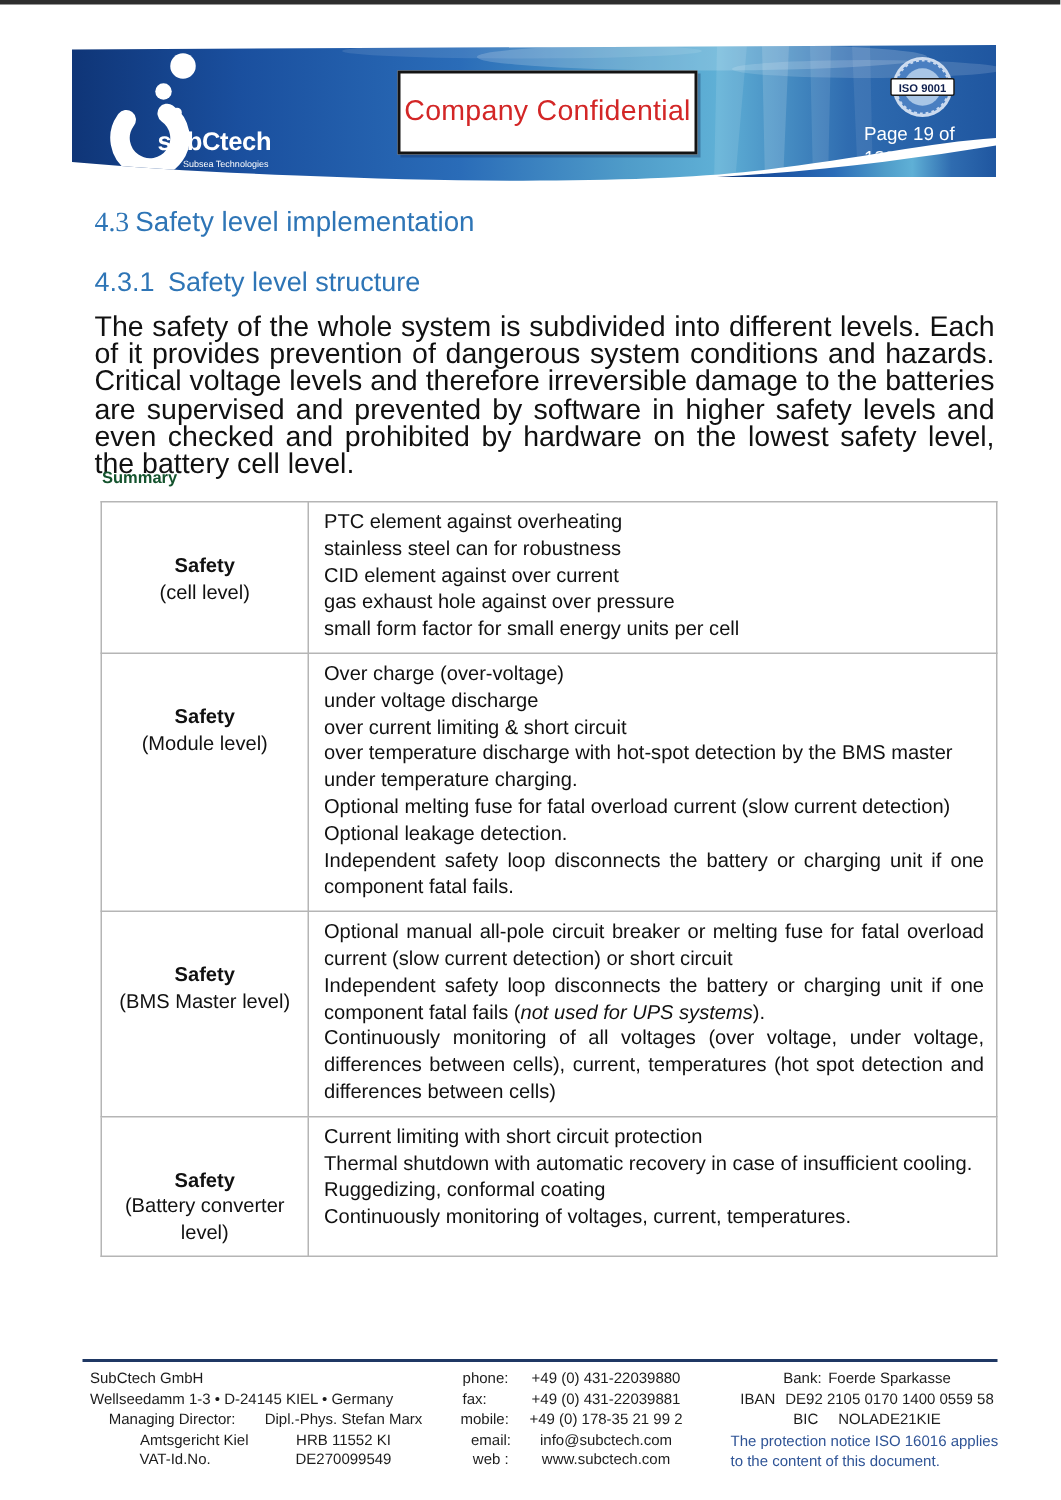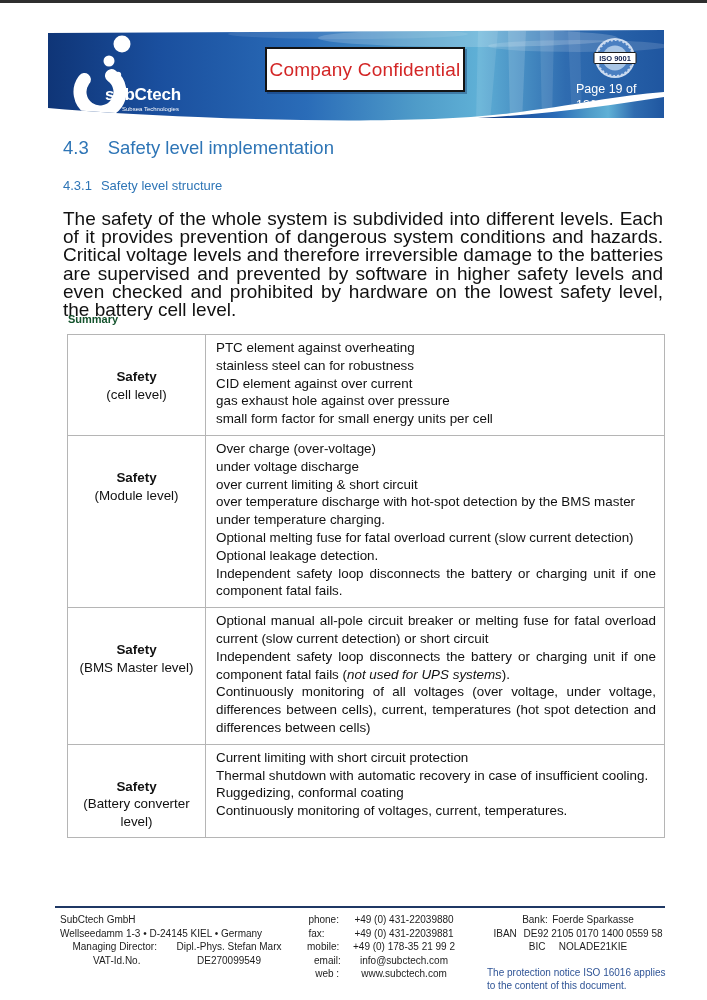--- a/index.html
+++ b/index.html
@@ -7,31 +7,31 @@
     width:707px;height:1000px;background:#ffffff;position:relative;
     font-family:"Liberation Sans", sans-serif;color:#1a1a1a;overflow:hidden;
   }
   .page{position:absolute;inset:0;width:707px;height:1000px;background:#fff;}
   .topscan{position:absolute;left:0;top:0;width:707px;height:3px;background:#2e2e2e;}
 
   
   .banner{position:absolute;left:48px;top:30px;width:616px;height:92px;}
   .banner svg{display:block;}
   .conf-box{
-    position:absolute;left:265px;top:47px;width:200px;height:45px;
+    position:absolute;left:265px;top:47px;width:200px;height:56px;
     background:#ffffff;border:2px solid #141414;box-sizing:border-box;
     display:flex;align-items:center;justify-content:center;
     box-shadow:2px 2px 0 rgba(15,40,90,.35);
   }
   .conf-box span{font-size:19px;color:#d32626;letter-spacing:.2px;}
 
   
   .h1{position:absolute;left:63px;top:137px;font-size:18.5px;color:#2E75B6;}
-  .h1 .no{margin-right:19px;}
-  .h2{position:absolute;left:63px;top:178px;font-size:13px;color:#2E75B6;}
+  .h1 .no{margin-right:4px;font-family:Liberation Serif, serif;}
+  .h2{position:absolute;left:63px;top:178px;font-size:18px;color:#2E75B6;}
   .h2 .no{margin-right:9px;}
   .intro{
     position:absolute;left:63px;top:210px;width:600px;
     font-size:19px;line-height:18.2px;text-align:justify;color:#111;
   }
   .summary{position:absolute;left:68px;top:313px;font-size:11px;font-weight:bold;color:#14532d;}
 
   
   .tblwrap{position:absolute;left:67px;top:334px;width:598px;}
   table.safety{border-collapse:collapse;width:100%;font-size:13.4px;color:#111;}
@@ -46,21 +46,21 @@
   .f-line{position:absolute;left:55px;top:906px;width:610px;border-top:2px solid #1F3864;}
   .footer{position:absolute;left:0;top:913px;width:707px;font-size:10px;line-height:13.6px;color:#1c1c1c;}
   .f-col1{position:absolute;left:60px;top:0;width:234px;}
   .f-col2{position:absolute;left:296px;top:0;width:170px;}
   .f-col3{position:absolute;left:487px;top:0;width:182px;}
   .f-row{display:flex;justify-content:center;}
   .f-col1 .f-lab{width:104px;flex:none;}
   .f-col2 .f-lab{width:46px;flex:none;}
   .f-col3 .f-lab{width:30px;flex:none;}
   .f-val{white-space:nowrap;}
-  .f-notice{color:#2F5496;margin-top:12px;}
+  .f-notice{color:#2F5496;margin-top:1px;}
 </style>
 </head>
 <body>
 
 <div class="page">
   <div class="topscan"></div>
 
   <div class="banner">
     <svg width="616" height="92" viewBox="0 0 616 92">
       <defs>
@@ -195,20 +195,24 @@
   <div class="footer">
     <div class="f-col1">
       <div>SubCtech GmbH</div>
       <div>Wellseedamm 1-3 • D-24145 KIEL • Germany</div>
       <div>
           <div class="f-row">
             <span class="f-lab">Managing Director:</span>
             <span class="f-val">Dipl.-Phys. Stefan Marx</span>
           </div>
           <div class="f-row">
+            <span class="f-lab">Amtsgericht Kiel</span>
+            <span class="f-val">HRB 11552 KI</span>
+          </div>
+          <div class="f-row">
             <span class="f-lab">VAT-Id.No.</span>
             <span class="f-val">DE270099549</span>
           </div>
         </div>
     </div>
     <div class="f-col2">
         <div class="f-row">
           <span class="f-lab">phone:</span>
           <span class="f-val">+49 (0) 431-22039880</span>
         </div>

